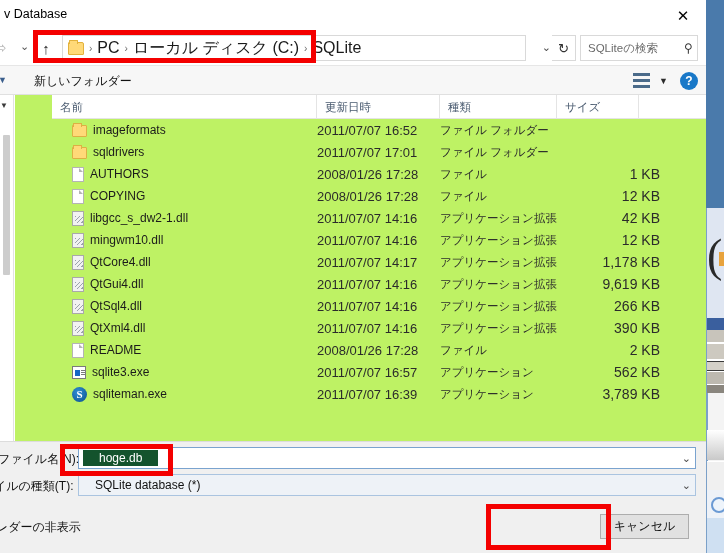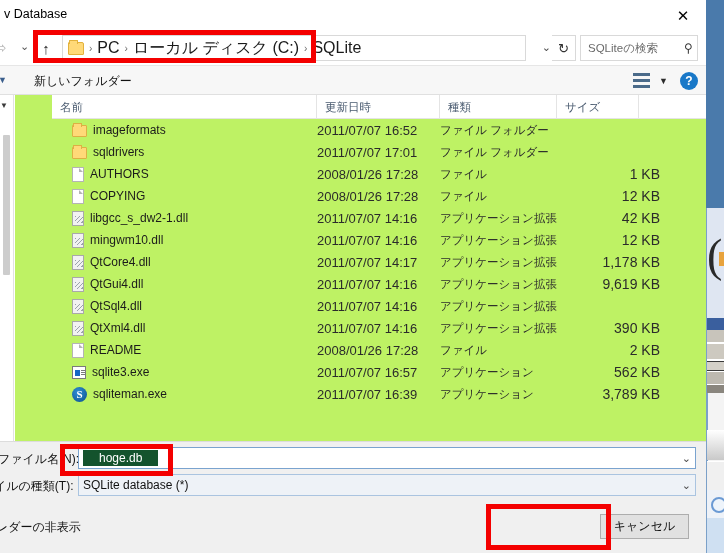--- a/index.html
+++ b/index.html
@@ -175,21 +175,21 @@
   .form { position: relative; height: 143px; background: #f0f0f0; border-top: 1px solid #dcdcdc; }
   .frm-label {
     position: absolute; font-size: 12px; color: #111; white-space: nowrap;
   }
   .frm-input {
     position: absolute; height: 22px; border: 1px solid #7aa3cf; background: #ffffff;
     display: flex; align-items: center; padding-left: 4px; font-size: 12px; color: #111;
   }
   .frm-combo {
     position: absolute; height: 22px; border: 1px solid #aac4e0; background: #eef2f7;
-    display: flex; align-items: center; padding-left: 4px; font-size: 12px; color: #111;
+    display: flex; align-items: center; padding-left: 16px; font-size: 12px; color: #111;
   }
   .combo-caret {
     position: absolute; right: 4px; top: 4px; font-size: 11px; color: #4a4a4a;
   }
   .sel-text { background: #14532d; color: #ffffff; padding: 1px 16px; }
   .hide-folders { position: absolute; left: -4px; top: 77px; font-size: 12px; color: #111; cursor: pointer; }
   .btn {
     position: absolute; width: 89px; height: 25px; font-size: 12px;
     display: flex; align-items: center; justify-content: center;
     background: #e1e1e1; border: 1px solid #adadad; color: #111; cursor: pointer;
@@ -352,20 +352,21 @@
             <div class="cell-type">アプリケーション拡張</div>
             <div class="cell-size">9,619 KB</div>
           </div>
           <div class="row">
             <div class="cell-name">
               <div class="ic ic-dll"></div>
               <span>QtSql4.dll</span>
             </div>
             <div class="cell-date">2011/07/07 14:16</div>
             <div class="cell-type">アプリケーション拡張</div>
+            <div class="cell-size">266 KB</div>
           </div>
           <div class="row">
             <div class="cell-name">
               <div class="ic ic-dll"></div>
               <span>QtXml4.dll</span>
             </div>
             <div class="cell-date">2011/07/07 14:16</div>
             <div class="cell-type">アプリケーション拡張</div>
             <div class="cell-size">390 KB</div>
           </div>

